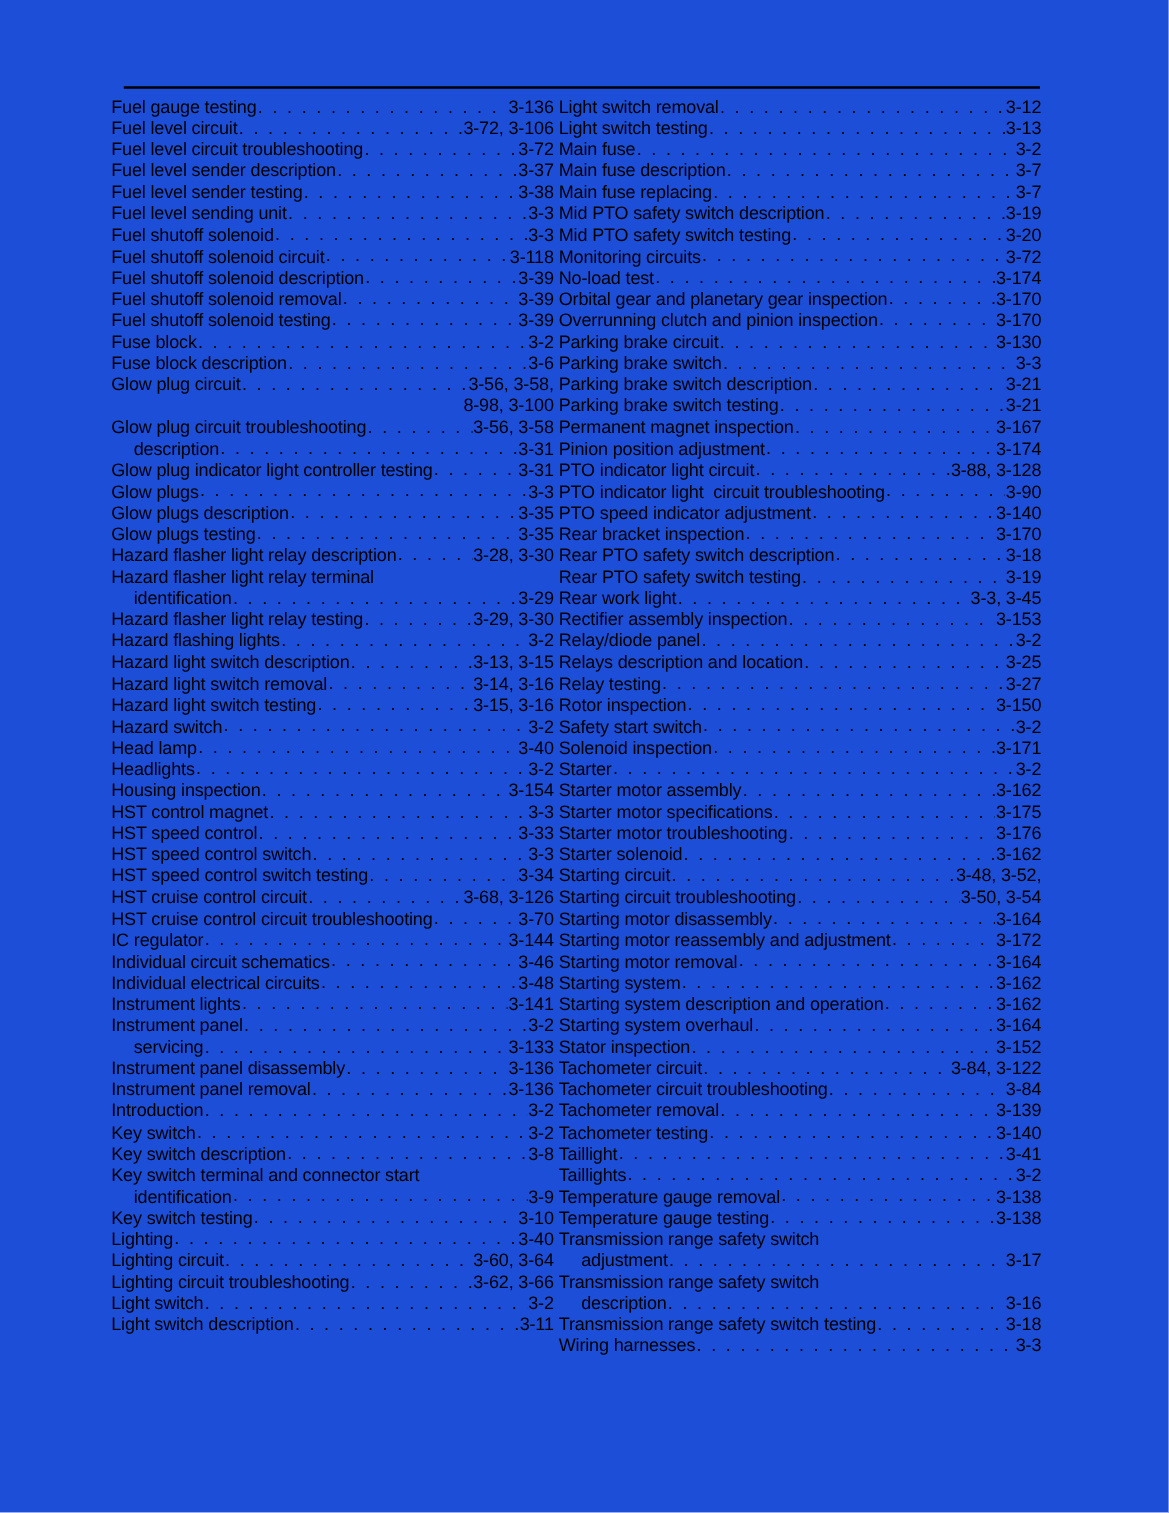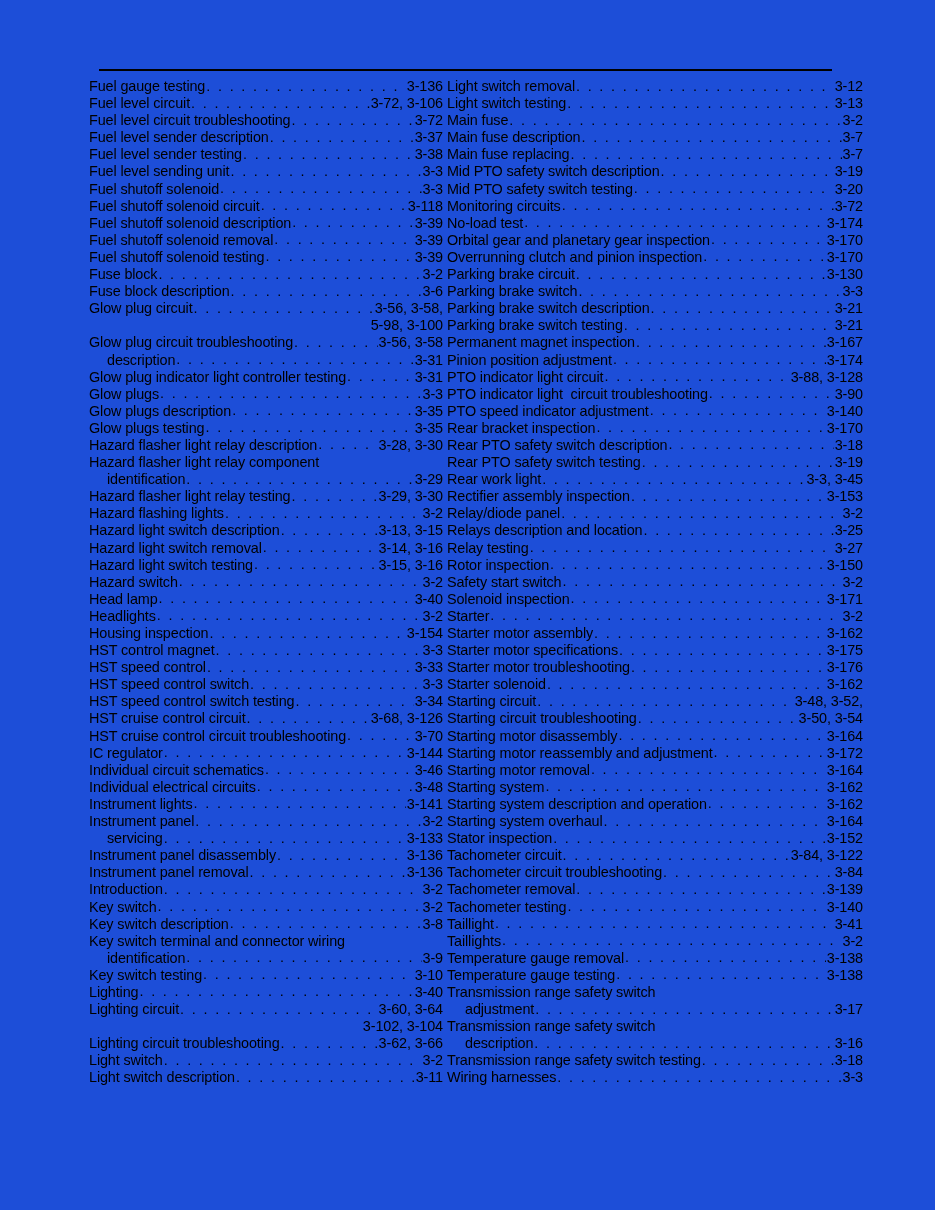--- a/index.html
+++ b/index.html
@@ -49,21 +49,21 @@
     box-sizing: border-box;
   }
   .column.left {
     width: 443px;
     padding-left: 89px;
     padding-right: 0;
   }
   .column.right {
     width: 492px;
     padding-left: 4px;
-    padding-right: 72px;
+    padding-right: 102px;
   }
 
   .entry {
     display: flex;
     flex-direction: row;
     align-items: baseline;
     font-size: 14.4px;
     line-height: 17.1px;
     letter-spacing: -0.12px;
     white-space: pre;
@@ -119,29 +119,29 @@
         <div class="entry"><span class="entry-title">Fuel level sender testing</span><span class="leader">. . . . . . . . . . . . . . . . . . . . . . . . . . . . . . . . . . . . . . . . . . . . . . . . . . . . . . . . . . . . . . . . . . . . . . . . . . . . . . . . . . . . . . . . . . . . . . . . . . . . . . . . . . . . . . . . . . . . . . . . . . . . . . . . . . . . . . . . . . . . . . . . . . . . . . . . . . . . . . . . . . . . . . . . . . . . . . . . . . . . . . . . . . . . . . . . . . . . . . . .</span><span class="entry-page">3-38</span></div>
         <div class="entry"><span class="entry-title">Fuel level sending unit</span><span class="leader">. . . . . . . . . . . . . . . . . . . . . . . . . . . . . . . . . . . . . . . . . . . . . . . . . . . . . . . . . . . . . . . . . . . . . . . . . . . . . . . . . . . . . . . . . . . . . . . . . . . . . . . . . . . . . . . . . . . . . . . . . . . . . . . . . . . . . . . . . . . . . . . . . . . . . . . . . . . . . . . . . . . . . . . . . . . . . . . . . . . . . . . . . . . . . . . . . . . . . . . .</span><span class="entry-page">3-3</span></div>
         <div class="entry"><span class="entry-title">Fuel shutoff solenoid</span><span class="leader">. . . . . . . . . . . . . . . . . . . . . . . . . . . . . . . . . . . . . . . . . . . . . . . . . . . . . . . . . . . . . . . . . . . . . . . . . . . . . . . . . . . . . . . . . . . . . . . . . . . . . . . . . . . . . . . . . . . . . . . . . . . . . . . . . . . . . . . . . . . . . . . . . . . . . . . . . . . . . . . . . . . . . . . . . . . . . . . . . . . . . . . . . . . . . . . . . . . . . . . .</span><span class="entry-page">3-3</span></div>
         <div class="entry"><span class="entry-title">Fuel shutoff solenoid circuit</span><span class="leader">. . . . . . . . . . . . . . . . . . . . . . . . . . . . . . . . . . . . . . . . . . . . . . . . . . . . . . . . . . . . . . . . . . . . . . . . . . . . . . . . . . . . . . . . . . . . . . . . . . . . . . . . . . . . . . . . . . . . . . . . . . . . . . . . . . . . . . . . . . . . . . . . . . . . . . . . . . . . . . . . . . . . . . . . . . . . . . . . . . . . . . . . . . . . . . . . . . . . . . . .</span><span class="entry-page">3-118</span></div>
         <div class="entry"><span class="entry-title">Fuel shutoff solenoid description</span><span class="leader">. . . . . . . . . . . . . . . . . . . . . . . . . . . . . . . . . . . . . . . . . . . . . . . . . . . . . . . . . . . . . . . . . . . . . . . . . . . . . . . . . . . . . . . . . . . . . . . . . . . . . . . . . . . . . . . . . . . . . . . . . . . . . . . . . . . . . . . . . . . . . . . . . . . . . . . . . . . . . . . . . . . . . . . . . . . . . . . . . . . . . . . . . . . . . . . . . . . . . . . .</span><span class="entry-page">3-39</span></div>
         <div class="entry"><span class="entry-title">Fuel shutoff solenoid removal</span><span class="leader">. . . . . . . . . . . . . . . . . . . . . . . . . . . . . . . . . . . . . . . . . . . . . . . . . . . . . . . . . . . . . . . . . . . . . . . . . . . . . . . . . . . . . . . . . . . . . . . . . . . . . . . . . . . . . . . . . . . . . . . . . . . . . . . . . . . . . . . . . . . . . . . . . . . . . . . . . . . . . . . . . . . . . . . . . . . . . . . . . . . . . . . . . . . . . . . . . . . . . . . .</span><span class="entry-page">3-39</span></div>
         <div class="entry"><span class="entry-title">Fuel shutoff solenoid testing</span><span class="leader">. . . . . . . . . . . . . . . . . . . . . . . . . . . . . . . . . . . . . . . . . . . . . . . . . . . . . . . . . . . . . . . . . . . . . . . . . . . . . . . . . . . . . . . . . . . . . . . . . . . . . . . . . . . . . . . . . . . . . . . . . . . . . . . . . . . . . . . . . . . . . . . . . . . . . . . . . . . . . . . . . . . . . . . . . . . . . . . . . . . . . . . . . . . . . . . . . . . . . . . .</span><span class="entry-page">3-39</span></div>
         <div class="entry"><span class="entry-title">Fuse block</span><span class="leader">. . . . . . . . . . . . . . . . . . . . . . . . . . . . . . . . . . . . . . . . . . . . . . . . . . . . . . . . . . . . . . . . . . . . . . . . . . . . . . . . . . . . . . . . . . . . . . . . . . . . . . . . . . . . . . . . . . . . . . . . . . . . . . . . . . . . . . . . . . . . . . . . . . . . . . . . . . . . . . . . . . . . . . . . . . . . . . . . . . . . . . . . . . . . . . . . . . . . . . . .</span><span class="entry-page">3-2</span></div>
         <div class="entry"><span class="entry-title">Fuse block description</span><span class="leader">. . . . . . . . . . . . . . . . . . . . . . . . . . . . . . . . . . . . . . . . . . . . . . . . . . . . . . . . . . . . . . . . . . . . . . . . . . . . . . . . . . . . . . . . . . . . . . . . . . . . . . . . . . . . . . . . . . . . . . . . . . . . . . . . . . . . . . . . . . . . . . . . . . . . . . . . . . . . . . . . . . . . . . . . . . . . . . . . . . . . . . . . . . . . . . . . . . . . . . . .</span><span class="entry-page">3-6</span></div>
         <div class="entry"><span class="entry-title">Glow plug circuit</span><span class="leader">. . . . . . . . . . . . . . . . . . . . . . . . . . . . . . . . . . . . . . . . . . . . . . . . . . . . . . . . . . . . . . . . . . . . . . . . . . . . . . . . . . . . . . . . . . . . . . . . . . . . . . . . . . . . . . . . . . . . . . . . . . . . . . . . . . . . . . . . . . . . . . . . . . . . . . . . . . . . . . . . . . . . . . . . . . . . . . . . . . . . . . . . . . . . . . . . . . . . . . . .</span><span class="entry-page">3-56, 3-58,</span></div>
-        <div class="entry numsonly"><span class="entry-page">5-98, 3-100</span></div>
+        <div class="entry numsonly"><span class="entry-page">8-98, 3-100</span></div>
         <div class="entry"><span class="entry-title">Glow plug circuit troubleshooting</span><span class="leader">. . . . . . . . . . . . . . . . . . . . . . . . . . . . . . . . . . . . . . . . . . . . . . . . . . . . . . . . . . . . . . . . . . . . . . . . . . . . . . . . . . . . . . . . . . . . . . . . . . . . . . . . . . . . . . . . . . . . . . . . . . . . . . . . . . . . . . . . . . . . . . . . . . . . . . . . . . . . . . . . . . . . . . . . . . . . . . . . . . . . . . . . . . . . . . . . . . . . . . . .</span><span class="entry-page">3-56, 3-58</span></div>
         <div class="entry cont"><span class="entry-title">description</span><span class="leader">. . . . . . . . . . . . . . . . . . . . . . . . . . . . . . . . . . . . . . . . . . . . . . . . . . . . . . . . . . . . . . . . . . . . . . . . . . . . . . . . . . . . . . . . . . . . . . . . . . . . . . . . . . . . . . . . . . . . . . . . . . . . . . . . . . . . . . . . . . . . . . . . . . . . . . . . . . . . . . . . . . . . . . . . . . . . . . . . . . . . . . . . . . . . . . . . . . . . . . . .</span><span class="entry-page">3-31</span></div>
         <div class="entry"><span class="entry-title">Glow plug indicator light controller testing</span><span class="leader">. . . . . . . . . . . . . . . . . . . . . . . . . . . . . . . . . . . . . . . . . . . . . . . . . . . . . . . . . . . . . . . . . . . . . . . . . . . . . . . . . . . . . . . . . . . . . . . . . . . . . . . . . . . . . . . . . . . . . . . . . . . . . . . . . . . . . . . . . . . . . . . . . . . . . . . . . . . . . . . . . . . . . . . . . . . . . . . . . . . . . . . . . . . . . . . . . . . . . . . .</span><span class="entry-page">3-31</span></div>
         <div class="entry"><span class="entry-title">Glow plugs</span><span class="leader">. . . . . . . . . . . . . . . . . . . . . . . . . . . . . . . . . . . . . . . . . . . . . . . . . . . . . . . . . . . . . . . . . . . . . . . . . . . . . . . . . . . . . . . . . . . . . . . . . . . . . . . . . . . . . . . . . . . . . . . . . . . . . . . . . . . . . . . . . . . . . . . . . . . . . . . . . . . . . . . . . . . . . . . . . . . . . . . . . . . . . . . . . . . . . . . . . . . . . . . .</span><span class="entry-page">3-3</span></div>
         <div class="entry"><span class="entry-title">Glow plugs description</span><span class="leader">. . . . . . . . . . . . . . . . . . . . . . . . . . . . . . . . . . . . . . . . . . . . . . . . . . . . . . . . . . . . . . . . . . . . . . . . . . . . . . . . . . . . . . . . . . . . . . . . . . . . . . . . . . . . . . . . . . . . . . . . . . . . . . . . . . . . . . . . . . . . . . . . . . . . . . . . . . . . . . . . . . . . . . . . . . . . . . . . . . . . . . . . . . . . . . . . . . . . . . . .</span><span class="entry-page">3-35</span></div>
         <div class="entry"><span class="entry-title">Glow plugs testing</span><span class="leader">. . . . . . . . . . . . . . . . . . . . . . . . . . . . . . . . . . . . . . . . . . . . . . . . . . . . . . . . . . . . . . . . . . . . . . . . . . . . . . . . . . . . . . . . . . . . . . . . . . . . . . . . . . . . . . . . . . . . . . . . . . . . . . . . . . . . . . . . . . . . . . . . . . . . . . . . . . . . . . . . . . . . . . . . . . . . . . . . . . . . . . . . . . . . . . . . . . . . . . . .</span><span class="entry-page">3-35</span></div>
         <div class="entry"><span class="entry-title">Hazard flasher light relay description</span><span class="leader">. . . . . . . . . . . . . . . . . . . . . . . . . . . . . . . . . . . . . . . . . . . . . . . . . . . . . . . . . . . . . . . . . . . . . . . . . . . . . . . . . . . . . . . . . . . . . . . . . . . . . . . . . . . . . . . . . . . . . . . . . . . . . . . . . . . . . . . . . . . . . . . . . . . . . . . . . . . . . . . . . . . . . . . . . . . . . . . . . . . . . . . . . . . . . . . . . . . . . . . .</span><span class="entry-page">3-28, 3-30</span></div>
-        <div class="entry"><span class="entry-title">Hazard flasher light relay component</span></div>
+        <div class="entry"><span class="entry-title">Hazard flasher light relay terminal</span></div>
         <div class="entry cont"><span class="entry-title">identification</span><span class="leader">. . . . . . . . . . . . . . . . . . . . . . . . . . . . . . . . . . . . . . . . . . . . . . . . . . . . . . . . . . . . . . . . . . . . . . . . . . . . . . . . . . . . . . . . . . . . . . . . . . . . . . . . . . . . . . . . . . . . . . . . . . . . . . . . . . . . . . . . . . . . . . . . . . . . . . . . . . . . . . . . . . . . . . . . . . . . . . . . . . . . . . . . . . . . . . . . . . . . . . . .</span><span class="entry-page">3-29</span></div>
         <div class="entry"><span class="entry-title">Hazard flasher light relay testing</span><span class="leader">. . . . . . . . . . . . . . . . . . . . . . . . . . . . . . . . . . . . . . . . . . . . . . . . . . . . . . . . . . . . . . . . . . . . . . . . . . . . . . . . . . . . . . . . . . . . . . . . . . . . . . . . . . . . . . . . . . . . . . . . . . . . . . . . . . . . . . . . . . . . . . . . . . . . . . . . . . . . . . . . . . . . . . . . . . . . . . . . . . . . . . . . . . . . . . . . . . . . . . . .</span><span class="entry-page">3-29, 3-30</span></div>
         <div class="entry"><span class="entry-title">Hazard flashing lights</span><span class="leader">. . . . . . . . . . . . . . . . . . . . . . . . . . . . . . . . . . . . . . . . . . . . . . . . . . . . . . . . . . . . . . . . . . . . . . . . . . . . . . . . . . . . . . . . . . . . . . . . . . . . . . . . . . . . . . . . . . . . . . . . . . . . . . . . . . . . . . . . . . . . . . . . . . . . . . . . . . . . . . . . . . . . . . . . . . . . . . . . . . . . . . . . . . . . . . . . . . . . . . . .</span><span class="entry-page">3-2</span></div>
         <div class="entry"><span class="entry-title">Hazard light switch description</span><span class="leader">. . . . . . . . . . . . . . . . . . . . . . . . . . . . . . . . . . . . . . . . . . . . . . . . . . . . . . . . . . . . . . . . . . . . . . . . . . . . . . . . . . . . . . . . . . . . . . . . . . . . . . . . . . . . . . . . . . . . . . . . . . . . . . . . . . . . . . . . . . . . . . . . . . . . . . . . . . . . . . . . . . . . . . . . . . . . . . . . . . . . . . . . . . . . . . . . . . . . . . . .</span><span class="entry-page">3-13, 3-15</span></div>
         <div class="entry"><span class="entry-title">Hazard light switch removal</span><span class="leader">. . . . . . . . . . . . . . . . . . . . . . . . . . . . . . . . . . . . . . . . . . . . . . . . . . . . . . . . . . . . . . . . . . . . . . . . . . . . . . . . . . . . . . . . . . . . . . . . . . . . . . . . . . . . . . . . . . . . . . . . . . . . . . . . . . . . . . . . . . . . . . . . . . . . . . . . . . . . . . . . . . . . . . . . . . . . . . . . . . . . . . . . . . . . . . . . . . . . . . . .</span><span class="entry-page">3-14, 3-16</span></div>
         <div class="entry"><span class="entry-title">Hazard light switch testing</span><span class="leader">. . . . . . . . . . . . . . . . . . . . . . . . . . . . . . . . . . . . . . . . . . . . . . . . . . . . . . . . . . . . . . . . . . . . . . . . . . . . . . . . . . . . . . . . . . . . . . . . . . . . . . . . . . . . . . . . . . . . . . . . . . . . . . . . . . . . . . . . . . . . . . . . . . . . . . . . . . . . . . . . . . . . . . . . . . . . . . . . . . . . . . . . . . . . . . . . . . . . . . . .</span><span class="entry-page">3-15, 3-16</span></div>
         <div class="entry"><span class="entry-title">Hazard switch</span><span class="leader">. . . . . . . . . . . . . . . . . . . . . . . . . . . . . . . . . . . . . . . . . . . . . . . . . . . . . . . . . . . . . . . . . . . . . . . . . . . . . . . . . . . . . . . . . . . . . . . . . . . . . . . . . . . . . . . . . . . . . . . . . . . . . . . . . . . . . . . . . . . . . . . . . . . . . . . . . . . . . . . . . . . . . . . . . . . . . . . . . . . . . . . . . . . . . . . . . . . . . . . .</span><span class="entry-page">3-2</span></div>
         <div class="entry"><span class="entry-title">Head lamp</span><span class="leader">. . . . . . . . . . . . . . . . . . . . . . . . . . . . . . . . . . . . . . . . . . . . . . . . . . . . . . . . . . . . . . . . . . . . . . . . . . . . . . . . . . . . . . . . . . . . . . . . . . . . . . . . . . . . . . . . . . . . . . . . . . . . . . . . . . . . . . . . . . . . . . . . . . . . . . . . . . . . . . . . . . . . . . . . . . . . . . . . . . . . . . . . . . . . . . . . . . . . . . . .</span><span class="entry-page">3-40</span></div>
         <div class="entry"><span class="entry-title">Headlights</span><span class="leader">. . . . . . . . . . . . . . . . . . . . . . . . . . . . . . . . . . . . . . . . . . . . . . . . . . . . . . . . . . . . . . . . . . . . . . . . . . . . . . . . . . . . . . . . . . . . . . . . . . . . . . . . . . . . . . . . . . . . . . . . . . . . . . . . . . . . . . . . . . . . . . . . . . . . . . . . . . . . . . . . . . . . . . . . . . . . . . . . . . . . . . . . . . . . . . . . . . . . . . . .</span><span class="entry-page">3-2</span></div>
         <div class="entry"><span class="entry-title">Housing inspection</span><span class="leader">. . . . . . . . . . . . . . . . . . . . . . . . . . . . . . . . . . . . . . . . . . . . . . . . . . . . . . . . . . . . . . . . . . . . . . . . . . . . . . . . . . . . . . . . . . . . . . . . . . . . . . . . . . . . . . . . . . . . . . . . . . . . . . . . . . . . . . . . . . . . . . . . . . . . . . . . . . . . . . . . . . . . . . . . . . . . . . . . . . . . . . . . . . . . . . . . . . . . . . . .</span><span class="entry-page">3-154</span></div>
@@ -155,26 +155,25 @@
         <div class="entry"><span class="entry-title">Individual circuit schematics</span><span class="leader">. . . . . . . . . . . . . . . . . . . . . . . . . . . . . . . . . . . . . . . . . . . . . . . . . . . . . . . . . . . . . . . . . . . . . . . . . . . . . . . . . . . . . . . . . . . . . . . . . . . . . . . . . . . . . . . . . . . . . . . . . . . . . . . . . . . . . . . . . . . . . . . . . . . . . . . . . . . . . . . . . . . . . . . . . . . . . . . . . . . . . . . . . . . . . . . . . . . . . . . .</span><span class="entry-page">3-46</span></div>
         <div class="entry"><span class="entry-title">Individual electrical circuits</span><span class="leader">. . . . . . . . . . . . . . . . . . . . . . . . . . . . . . . . . . . . . . . . . . . . . . . . . . . . . . . . . . . . . . . . . . . . . . . . . . . . . . . . . . . . . . . . . . . . . . . . . . . . . . . . . . . . . . . . . . . . . . . . . . . . . . . . . . . . . . . . . . . . . . . . . . . . . . . . . . . . . . . . . . . . . . . . . . . . . . . . . . . . . . . . . . . . . . . . . . . . . . . .</span><span class="entry-page">3-48</span></div>
         <div class="entry"><span class="entry-title">Instrument lights</span><span class="leader">. . . . . . . . . . . . . . . . . . . . . . . . . . . . . . . . . . . . . . . . . . . . . . . . . . . . . . . . . . . . . . . . . . . . . . . . . . . . . . . . . . . . . . . . . . . . . . . . . . . . . . . . . . . . . . . . . . . . . . . . . . . . . . . . . . . . . . . . . . . . . . . . . . . . . . . . . . . . . . . . . . . . . . . . . . . . . . . . . . . . . . . . . . . . . . . . . . . . . . . .</span><span class="entry-page">3-141</span></div>
         <div class="entry"><span class="entry-title">Instrument panel</span><span class="leader">. . . . . . . . . . . . . . . . . . . . . . . . . . . . . . . . . . . . . . . . . . . . . . . . . . . . . . . . . . . . . . . . . . . . . . . . . . . . . . . . . . . . . . . . . . . . . . . . . . . . . . . . . . . . . . . . . . . . . . . . . . . . . . . . . . . . . . . . . . . . . . . . . . . . . . . . . . . . . . . . . . . . . . . . . . . . . . . . . . . . . . . . . . . . . . . . . . . . . . . .</span><span class="entry-page">3-2</span></div>
         <div class="entry cont"><span class="entry-title">servicing</span><span class="leader">. . . . . . . . . . . . . . . . . . . . . . . . . . . . . . . . . . . . . . . . . . . . . . . . . . . . . . . . . . . . . . . . . . . . . . . . . . . . . . . . . . . . . . . . . . . . . . . . . . . . . . . . . . . . . . . . . . . . . . . . . . . . . . . . . . . . . . . . . . . . . . . . . . . . . . . . . . . . . . . . . . . . . . . . . . . . . . . . . . . . . . . . . . . . . . . . . . . . . . . .</span><span class="entry-page">3-133</span></div>
         <div class="entry"><span class="entry-title">Instrument panel disassembly</span><span class="leader">. . . . . . . . . . . . . . . . . . . . . . . . . . . . . . . . . . . . . . . . . . . . . . . . . . . . . . . . . . . . . . . . . . . . . . . . . . . . . . . . . . . . . . . . . . . . . . . . . . . . . . . . . . . . . . . . . . . . . . . . . . . . . . . . . . . . . . . . . . . . . . . . . . . . . . . . . . . . . . . . . . . . . . . . . . . . . . . . . . . . . . . . . . . . . . . . . . . . . . . .</span><span class="entry-page">3-136</span></div>
         <div class="entry"><span class="entry-title">Instrument panel removal</span><span class="leader">. . . . . . . . . . . . . . . . . . . . . . . . . . . . . . . . . . . . . . . . . . . . . . . . . . . . . . . . . . . . . . . . . . . . . . . . . . . . . . . . . . . . . . . . . . . . . . . . . . . . . . . . . . . . . . . . . . . . . . . . . . . . . . . . . . . . . . . . . . . . . . . . . . . . . . . . . . . . . . . . . . . . . . . . . . . . . . . . . . . . . . . . . . . . . . . . . . . . . . . .</span><span class="entry-page">3-136</span></div>
         <div class="entry"><span class="entry-title">Introduction</span><span class="leader">. . . . . . . . . . . . . . . . . . . . . . . . . . . . . . . . . . . . . . . . . . . . . . . . . . . . . . . . . . . . . . . . . . . . . . . . . . . . . . . . . . . . . . . . . . . . . . . . . . . . . . . . . . . . . . . . . . . . . . . . . . . . . . . . . . . . . . . . . . . . . . . . . . . . . . . . . . . . . . . . . . . . . . . . . . . . . . . . . . . . . . . . . . . . . . . . . . . . . . . .</span><span class="entry-page">3-2</span></div>
         <div class="entry"><span class="entry-title">Key switch</span><span class="leader">. . . . . . . . . . . . . . . . . . . . . . . . . . . . . . . . . . . . . . . . . . . . . . . . . . . . . . . . . . . . . . . . . . . . . . . . . . . . . . . . . . . . . . . . . . . . . . . . . . . . . . . . . . . . . . . . . . . . . . . . . . . . . . . . . . . . . . . . . . . . . . . . . . . . . . . . . . . . . . . . . . . . . . . . . . . . . . . . . . . . . . . . . . . . . . . . . . . . . . . .</span><span class="entry-page">3-2</span></div>
         <div class="entry"><span class="entry-title">Key switch description</span><span class="leader">. . . . . . . . . . . . . . . . . . . . . . . . . . . . . . . . . . . . . . . . . . . . . . . . . . . . . . . . . . . . . . . . . . . . . . . . . . . . . . . . . . . . . . . . . . . . . . . . . . . . . . . . . . . . . . . . . . . . . . . . . . . . . . . . . . . . . . . . . . . . . . . . . . . . . . . . . . . . . . . . . . . . . . . . . . . . . . . . . . . . . . . . . . . . . . . . . . . . . . . .</span><span class="entry-page">3-8</span></div>
-        <div class="entry"><span class="entry-title">Key switch terminal and connector wiring</span></div>
+        <div class="entry"><span class="entry-title">Key switch terminal and connector start</span></div>
         <div class="entry cont"><span class="entry-title">identification</span><span class="leader">. . . . . . . . . . . . . . . . . . . . . . . . . . . . . . . . . . . . . . . . . . . . . . . . . . . . . . . . . . . . . . . . . . . . . . . . . . . . . . . . . . . . . . . . . . . . . . . . . . . . . . . . . . . . . . . . . . . . . . . . . . . . . . . . . . . . . . . . . . . . . . . . . . . . . . . . . . . . . . . . . . . . . . . . . . . . . . . . . . . . . . . . . . . . . . . . . . . . . . . .</span><span class="entry-page">3-9</span></div>
         <div class="entry"><span class="entry-title">Key switch testing</span><span class="leader">. . . . . . . . . . . . . . . . . . . . . . . . . . . . . . . . . . . . . . . . . . . . . . . . . . . . . . . . . . . . . . . . . . . . . . . . . . . . . . . . . . . . . . . . . . . . . . . . . . . . . . . . . . . . . . . . . . . . . . . . . . . . . . . . . . . . . . . . . . . . . . . . . . . . . . . . . . . . . . . . . . . . . . . . . . . . . . . . . . . . . . . . . . . . . . . . . . . . . . . .</span><span class="entry-page">3-10</span></div>
         <div class="entry"><span class="entry-title">Lighting</span><span class="leader">. . . . . . . . . . . . . . . . . . . . . . . . . . . . . . . . . . . . . . . . . . . . . . . . . . . . . . . . . . . . . . . . . . . . . . . . . . . . . . . . . . . . . . . . . . . . . . . . . . . . . . . . . . . . . . . . . . . . . . . . . . . . . . . . . . . . . . . . . . . . . . . . . . . . . . . . . . . . . . . . . . . . . . . . . . . . . . . . . . . . . . . . . . . . . . . . . . . . . . . .</span><span class="entry-page">3-40</span></div>
         <div class="entry"><span class="entry-title">Lighting circuit</span><span class="leader">. . . . . . . . . . . . . . . . . . . . . . . . . . . . . . . . . . . . . . . . . . . . . . . . . . . . . . . . . . . . . . . . . . . . . . . . . . . . . . . . . . . . . . . . . . . . . . . . . . . . . . . . . . . . . . . . . . . . . . . . . . . . . . . . . . . . . . . . . . . . . . . . . . . . . . . . . . . . . . . . . . . . . . . . . . . . . . . . . . . . . . . . . . . . . . . . . . . . . . . .</span><span class="entry-page">3-60, 3-64</span></div>
-        <div class="entry numsonly"><span class="entry-page">3-102, 3-104</span></div>
         <div class="entry"><span class="entry-title">Lighting circuit troubleshooting</span><span class="leader">. . . . . . . . . . . . . . . . . . . . . . . . . . . . . . . . . . . . . . . . . . . . . . . . . . . . . . . . . . . . . . . . . . . . . . . . . . . . . . . . . . . . . . . . . . . . . . . . . . . . . . . . . . . . . . . . . . . . . . . . . . . . . . . . . . . . . . . . . . . . . . . . . . . . . . . . . . . . . . . . . . . . . . . . . . . . . . . . . . . . . . . . . . . . . . . . . . . . . . . .</span><span class="entry-page">3-62, 3-66</span></div>
         <div class="entry"><span class="entry-title">Light switch</span><span class="leader">. . . . . . . . . . . . . . . . . . . . . . . . . . . . . . . . . . . . . . . . . . . . . . . . . . . . . . . . . . . . . . . . . . . . . . . . . . . . . . . . . . . . . . . . . . . . . . . . . . . . . . . . . . . . . . . . . . . . . . . . . . . . . . . . . . . . . . . . . . . . . . . . . . . . . . . . . . . . . . . . . . . . . . . . . . . . . . . . . . . . . . . . . . . . . . . . . . . . . . . .</span><span class="entry-page">3-2</span></div>
         <div class="entry"><span class="entry-title">Light switch description</span><span class="leader">. . . . . . . . . . . . . . . . . . . . . . . . . . . . . . . . . . . . . . . . . . . . . . . . . . . . . . . . . . . . . . . . . . . . . . . . . . . . . . . . . . . . . . . . . . . . . . . . . . . . . . . . . . . . . . . . . . . . . . . . . . . . . . . . . . . . . . . . . . . . . . . . . . . . . . . . . . . . . . . . . . . . . . . . . . . . . . . . . . . . . . . . . . . . . . . . . . . . . . . .</span><span class="entry-page">3-11</span></div>
       </div>
     <div class="column right" id="col-right">
         <div class="entry"><span class="entry-title">Light switch removal</span><span class="leader">. . . . . . . . . . . . . . . . . . . . . . . . . . . . . . . . . . . . . . . . . . . . . . . . . . . . . . . . . . . . . . . . . . . . . . . . . . . . . . . . . . . . . . . . . . . . . . . . . . . . . . . . . . . . . . . . . . . . . . . . . . . . . . . . . . . . . . . . . . . . . . . . . . . . . . . . . . . . . . . . . . . . . . . . . . . . . . . . . . . . . . . . . . . . . . . . . . . . . . . .</span><span class="entry-page">3-12</span></div>
         <div class="entry"><span class="entry-title">Light switch testing</span><span class="leader">. . . . . . . . . . . . . . . . . . . . . . . . . . . . . . . . . . . . . . . . . . . . . . . . . . . . . . . . . . . . . . . . . . . . . . . . . . . . . . . . . . . . . . . . . . . . . . . . . . . . . . . . . . . . . . . . . . . . . . . . . . . . . . . . . . . . . . . . . . . . . . . . . . . . . . . . . . . . . . . . . . . . . . . . . . . . . . . . . . . . . . . . . . . . . . . . . . . . . . . .</span><span class="entry-page">3-13</span></div>
         <div class="entry"><span class="entry-title">Main fuse</span><span class="leader">. . . . . . . . . . . . . . . . . . . . . . . . . . . . . . . . . . . . . . . . . . . . . . . . . . . . . . . . . . . . . . . . . . . . . . . . . . . . . . . . . . . . . . . . . . . . . . . . . . . . . . . . . . . . . . . . . . . . . . . . . . . . . . . . . . . . . . . . . . . . . . . . . . . . . . . . . . . . . . . . . . . . . . . . . . . . . . . . . . . . . . . . . . . . . . . . . . . . . . . .</span><span class="entry-page">3-2</span></div>
         <div class="entry"><span class="entry-title">Main fuse description</span><span class="leader">. . . . . . . . . . . . . . . . . . . . . . . . . . . . . . . . . . . . . . . . . . . . . . . . . . . . . . . . . . . . . . . . . . . . . . . . . . . . . . . . . . . . . . . . . . . . . . . . . . . . . . . . . . . . . . . . . . . . . . . . . . . . . . . . . . . . . . . . . . . . . . . . . . . . . . . . . . . . . . . . . . . . . . . . . . . . . . . . . . . . . . . . . . . . . . . . . . . . . . . .</span><span class="entry-page">3-7</span></div>
         <div class="entry"><span class="entry-title">Main fuse replacing</span><span class="leader">. . . . . . . . . . . . . . . . . . . . . . . . . . . . . . . . . . . . . . . . . . . . . . . . . . . . . . . . . . . . . . . . . . . . . . . . . . . . . . . . . . . . . . . . . . . . . . . . . . . . . . . . . . . . . . . . . . . . . . . . . . . . . . . . . . . . . . . . . . . . . . . . . . . . . . . . . . . . . . . . . . . . . . . . . . . . . . . . . . . . . . . . . . . . . . . . . . . . . . . .</span><span class="entry-page">3-7</span></div>

